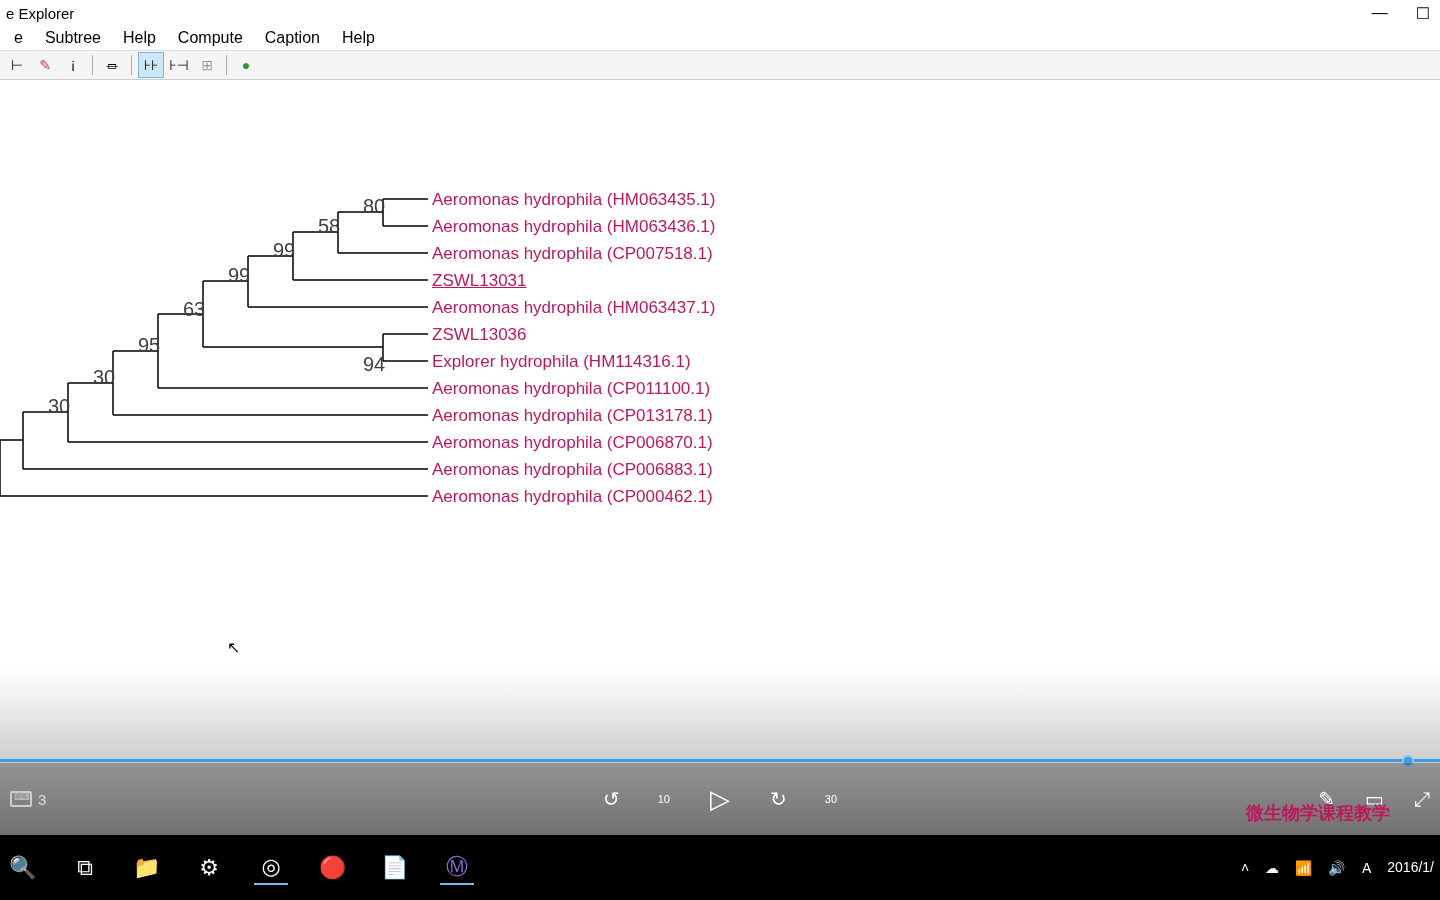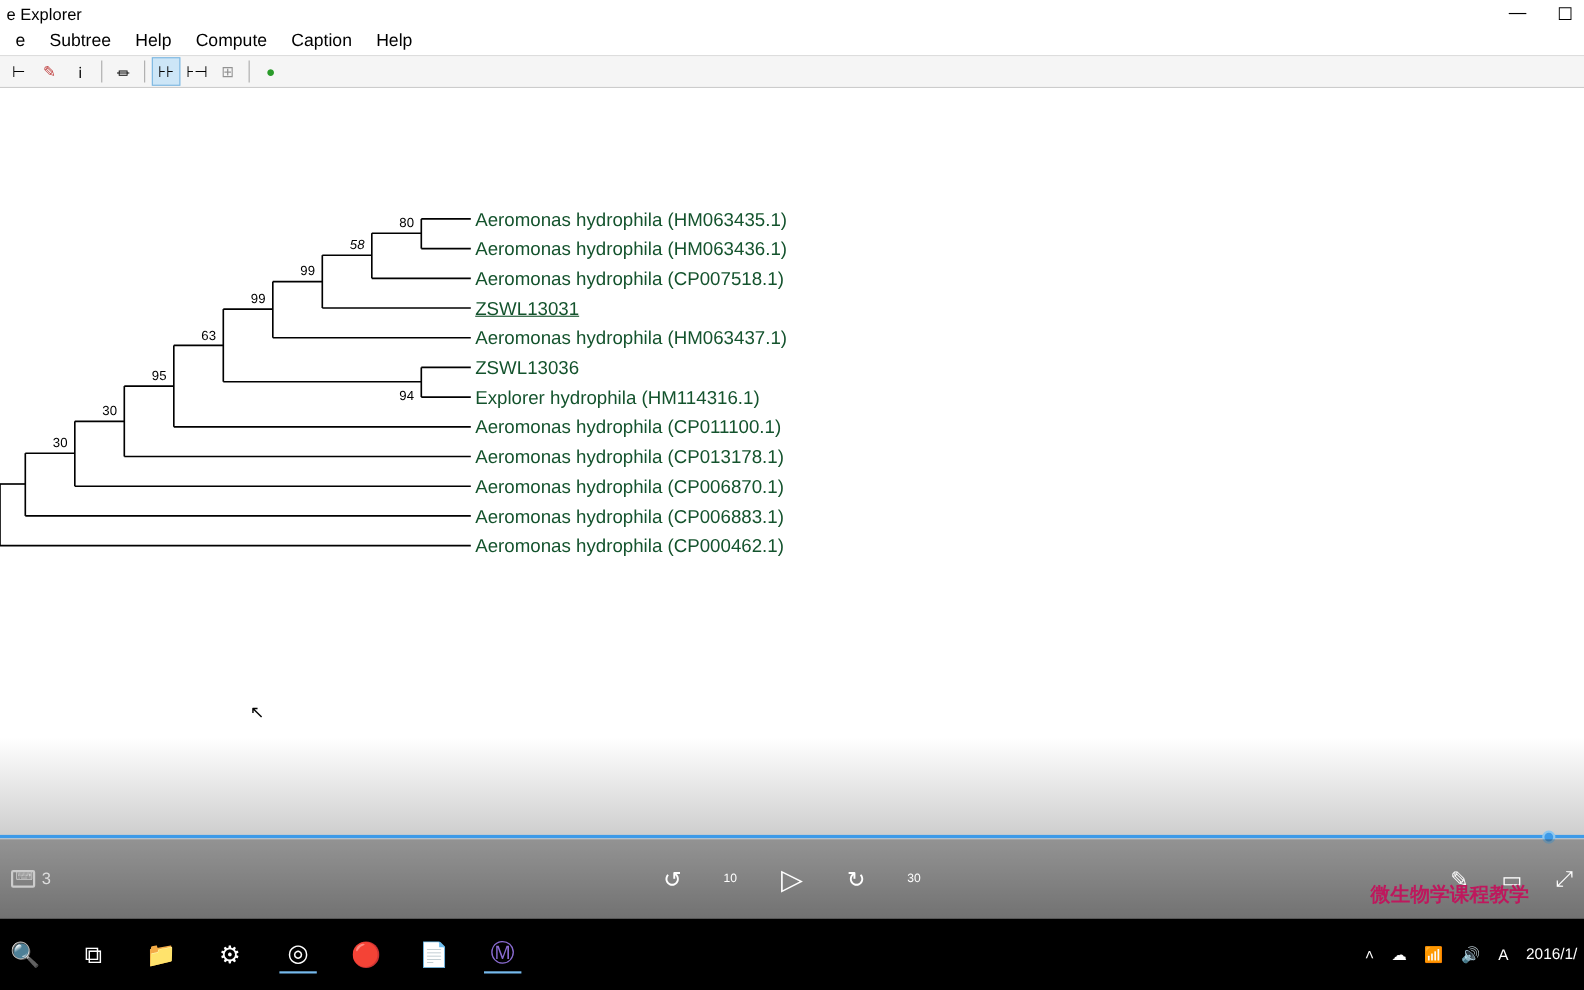--- a/index.html
+++ b/index.html
@@ -71,27 +71,27 @@
   .canvas {
     width: 100%;
     height: 620px;
     background: #fff;
     position: relative;
     overflow: hidden;
   }
   .tree-label {
     position: absolute;
     font-size: 17px;
-    color: #14532d;
+    color: #be185d;
     white-space: nowrap;
   }
   .bootstrap {
     position: absolute;
-    font-size: 12px;
-    color: #000000;
+    font-size: 20px;
+    color: #404040;
   }
   .cursor {
     position: absolute;
     left: 227px;
     top: 558px;
     font-size: 16px;
     pointer-events: none;
   }
   .player-overlay {
     position: absolute;
@@ -244,21 +244,21 @@
       <div class="tree-label" style="left: 432px; top: 245px;">ZSWL13036</div>
       <div class="tree-label" style="left: 432px; top: 272px;">Explorer hydrophila (HM114316.1)</div>
       <div class="tree-label" style="left: 432px; top: 299px;">Aeromonas hydrophila (CP011100.1)</div>
       <div class="tree-label" style="left: 432px; top: 326px;">Aeromonas hydrophila (CP013178.1)</div>
       <div class="tree-label" style="left: 432px; top: 353px;">Aeromonas hydrophila (CP006870.1)</div>
       <div class="tree-label" style="left: 432px; top: 380px;">Aeromonas hydrophila (CP006883.1)</div>
       <div class="tree-label" style="left: 432px; top: 407px; text-align: right;">Aeromonas hydrophila (CP000462.1)</div>
     </div>
   <div id="boots-container">
       <div class="bootstrap" style="left: 363px; top: 115px;">80</div>
-      <div class="bootstrap" style="left: 318px; top: 135px; font-style: italic;">58</div>
+      <div class="bootstrap" style="left: 318px; top: 135px;">58</div>
       <div class="bootstrap" style="left: 273px; top: 159px;">99</div>
       <div class="bootstrap" style="left: 228px; top: 184px;">99</div>
       <div class="bootstrap" style="left: 183px; top: 218px;">63</div>
       <div class="bootstrap" style="left: 138px; top: 254px;">95</div>
       <div class="bootstrap" style="left: 363px; top: 273px;">94</div>
       <div class="bootstrap" style="left: 93px; top: 286px;">30</div>
       <div class="bootstrap" style="left: 48px; top: 315px;">30</div>
     </div>
   <div class="cursor">↖</div>
 </div>

